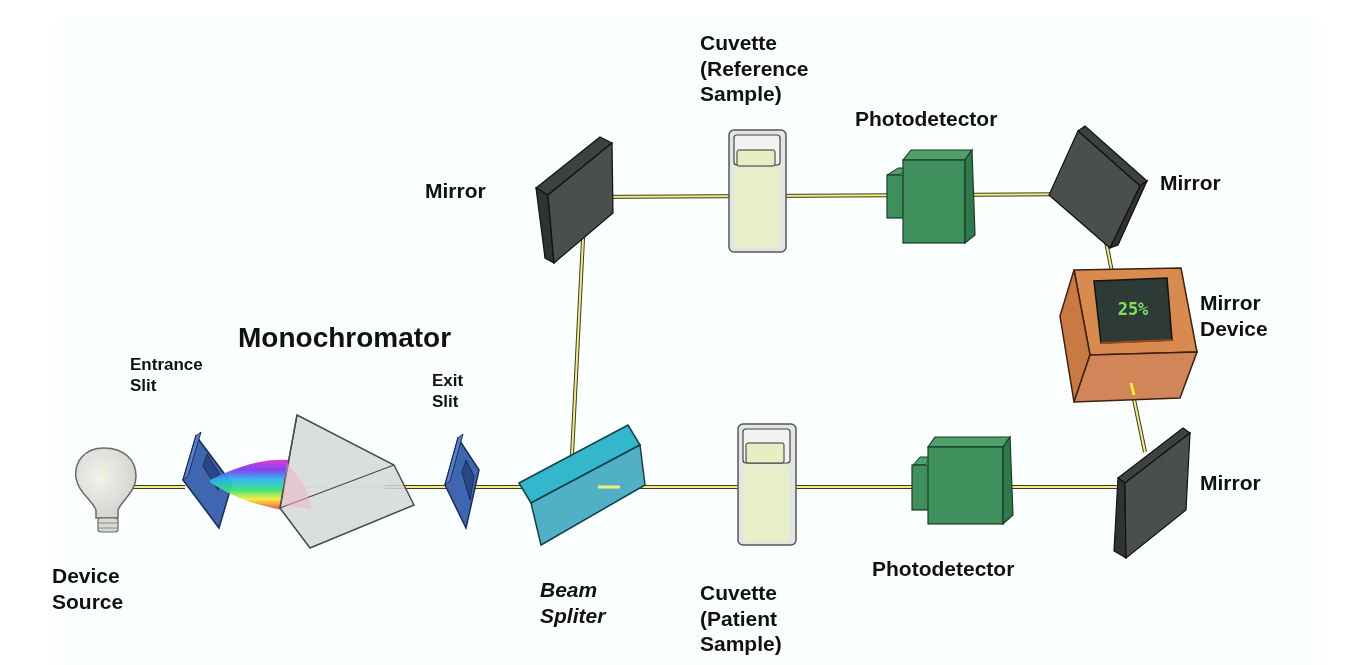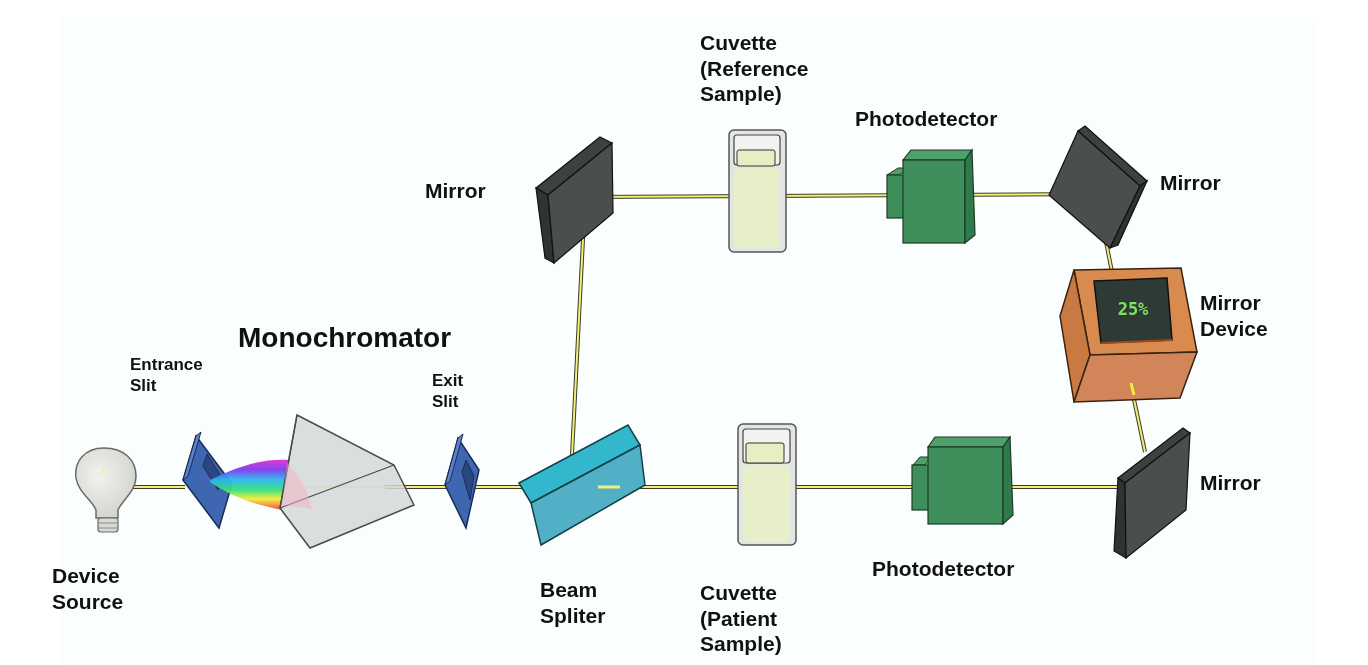--- a/index.html
+++ b/index.html
@@ -150,21 +150,21 @@
   </g>
 </svg>
 
 <div class="lbl big" style="left:52px; top:563px; width:110px;">Device
 Source</div>
 <div class="lbl sm" style="left:130px; top:355px; width:110px;">Entrance
 Slit</div>
 <div class="lbl big" style="left:238px; top:321px; width:215px; font-size:28px;">Monochromator</div>
 <div class="lbl sm" style="left:432px; top:355px; width:80px;margin-top:16px;">Exit
 Slit</div>
-<div class="lbl big" style="left:540px; top:577px; width:110px;">Beam
+<div class="lbl big" style="left:540px; top:577px; width:110px;font-style:italic;">Beam
 Spliter</div>
 <div class="lbl big" style="left:425px; top:178px; width:100px;">Mirror</div>
 <div class="lbl big" style="left:700px; top:30px; width:130px;">Cuvette
 (Reference
 Sample)</div>
 <div class="lbl big" style="left:855px; top:106px; width:185px;">Photodetector</div>
 <div class="lbl big" style="left:1160px; top:170px; width:100px;">Mirror</div>
 <div class="lbl big" style="left:1200px; top:290px; width:110px;">Mirror
 Device</div>
 <div class="lbl big" style="left:1200px; top:470px; width:100px;">Mirror</div>

